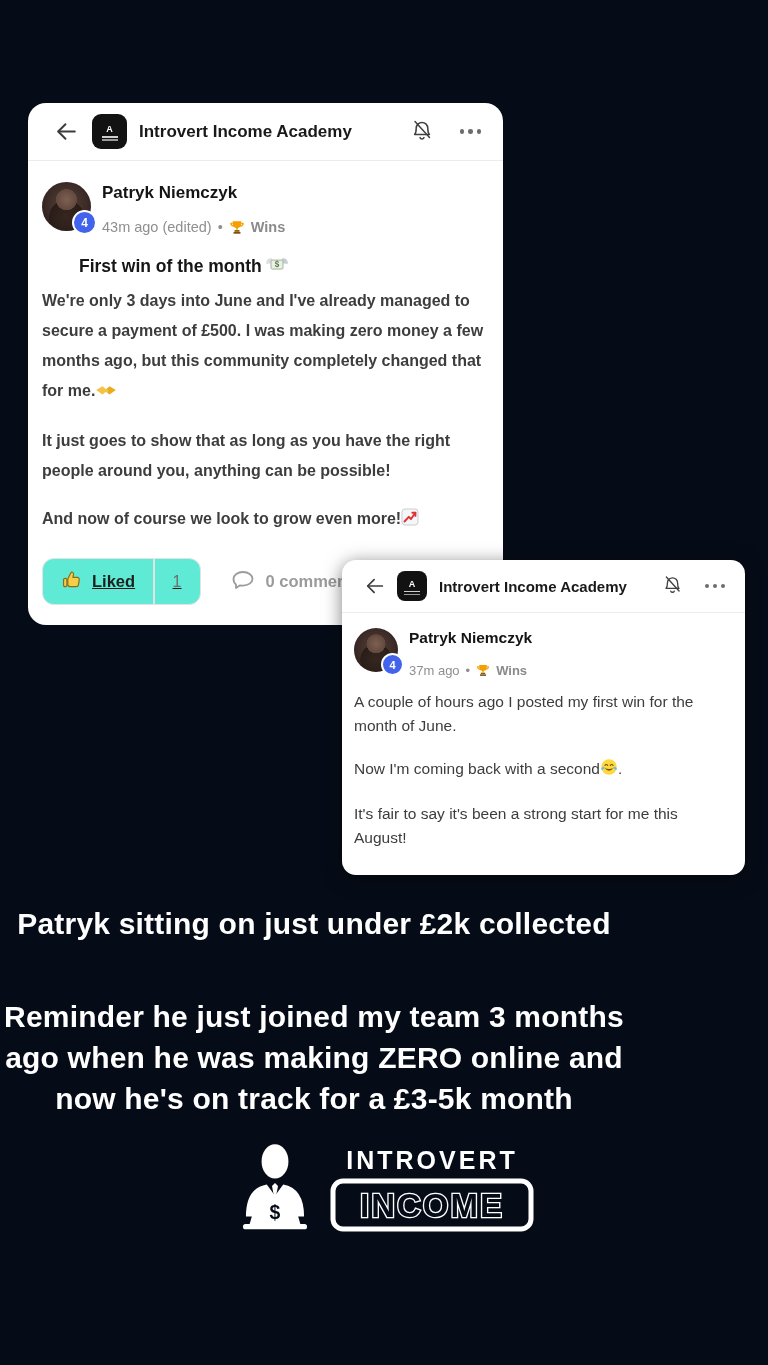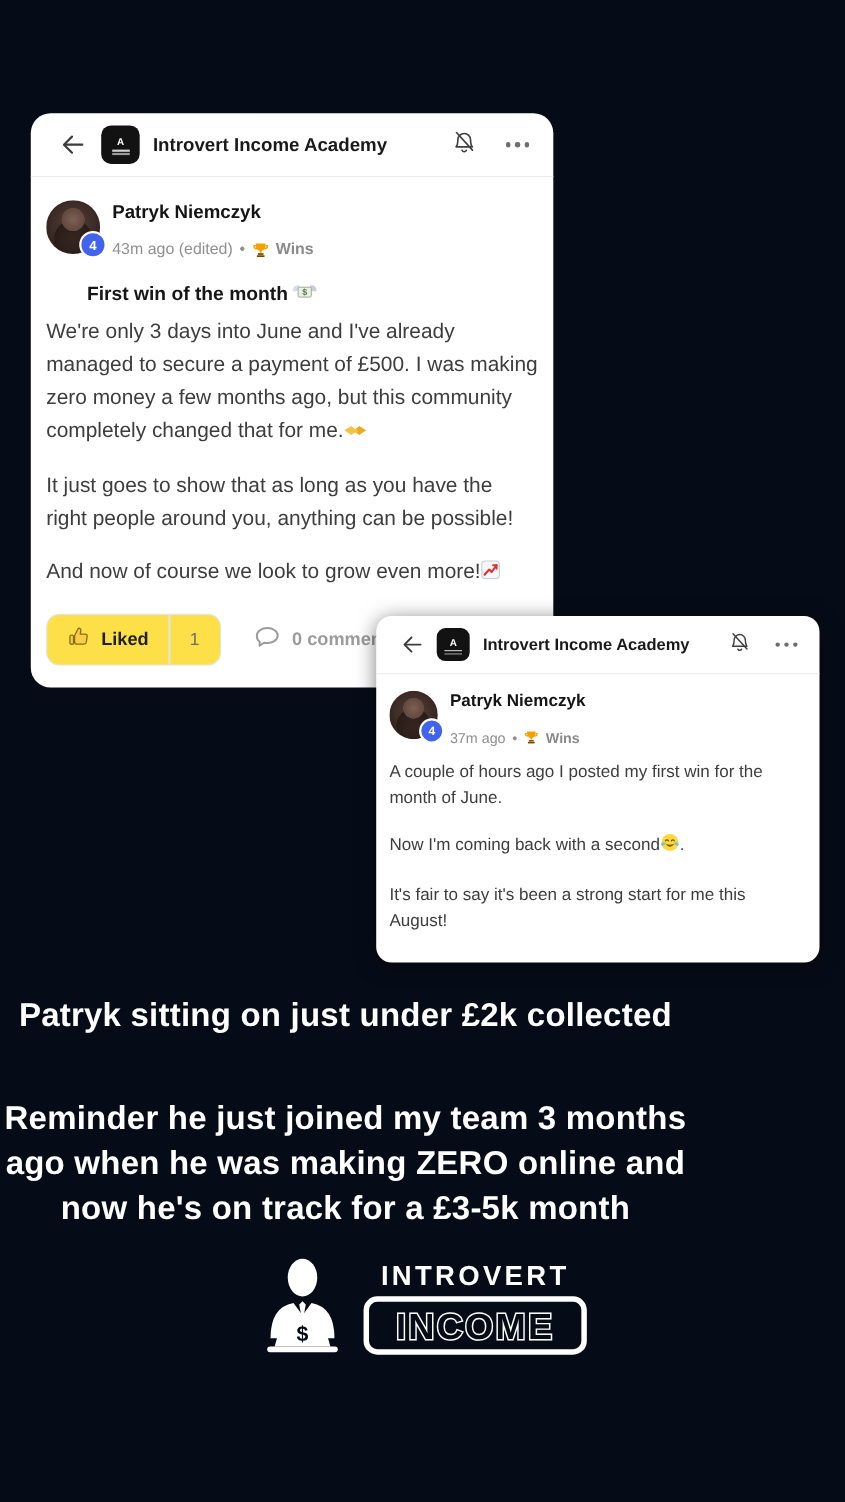--- a/index.html
+++ b/index.html
@@ -59,29 +59,29 @@
   .post-meta{color:#8f8f8f;display:flex;align-items:flex-start;gap:6px;margin-top:16px;}
   #card1 .post-meta{font-size:14.5px;}
   #card2 .post-meta{font-size:13px;}
   .post-meta .category{font-weight:bold;color:#8a8a8a;}
   .emoji{display:inline-block;vertical-align:-2px;}
 
   .post-title{font-weight:bold;color:#161616;display:flex;align-items:center;gap:3px;}
   #card1 .post-title{font-size:17.5px;margin-top:17px;margin-left:37px;}
   #card2 .post-title{font-size:15.5px;margin-top:13px;}
   .post-text p{margin:0;color:#3d3d3d;}
-  #card1 .post-text p{font-size:19px;line-height:30px;}
+  #card1 .post-text p{font-size:16px;line-height:30px;font-weight:bold;}
   #card1 .post-text p{margin-top:18px;}
   #card1 .post-text p:first-child{margin-top:9px;}
   #card2 .post-text p{font-size:15.5px;line-height:24px;margin-top:19px;}
   #card2 .post-text p:first-child{margin-top:10px;}
 
   .actions-row{position:absolute;left:14px;bottom:20px;display:flex;align-items:center;}
   .like-pill{display:flex;align-items:stretch;border:1.5px solid #e3e3e3;border-radius:12px;
-             height:45px;background:#fde047;}
+             height:45px;background:#5eead4;text-decoration:underline;}
   .like-main{display:flex;align-items:center;gap:9px;padding:0 18px;font-weight:bold;
              font-size:16.5px;color:#1f1f1f;cursor:pointer;}
   .like-sep{width:1.5px;background:#e3e3e3;}
   .like-count{display:flex;align-items:center;padding:0 18px;color:#6e6e6e;font-size:16px;}
   .comments-btn{display:flex;align-items:center;gap:11px;margin-left:30px;
                 color:#9b9b9b;font-size:16.5px;font-weight:bold;}
 
   .caption{position:absolute;left:0;width:628px;text-align:center;color:#ffffff;
            font-weight:bold;font-size:30px;line-height:41px;letter-spacing:.2px;}
   #caption1{top:903px;}

